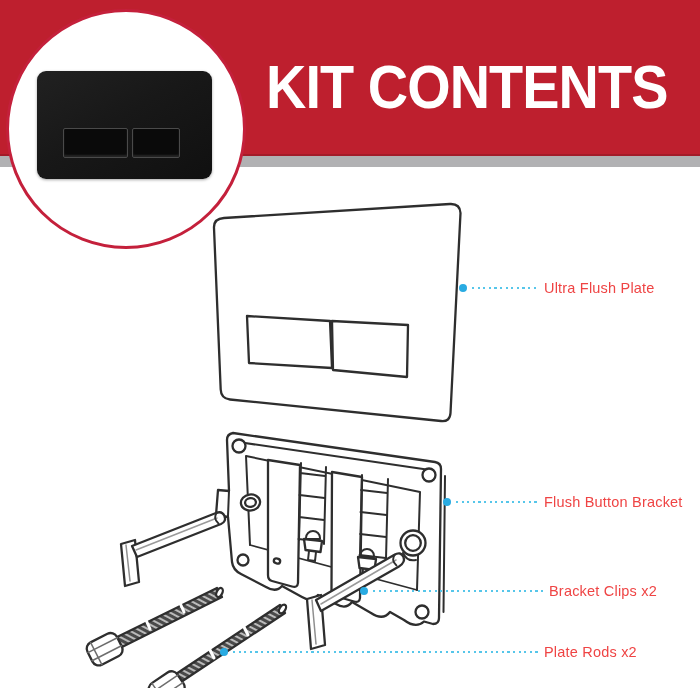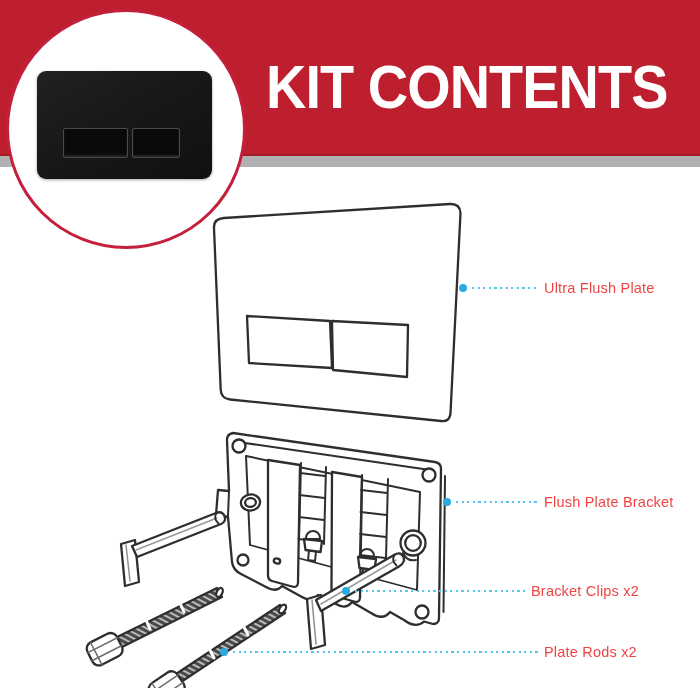--- a/index.html
+++ b/index.html
@@ -46,21 +46,21 @@
   .callout .dot{flex:0 0 auto;width:8px;height:8px;border-radius:50%;background:#29ABE2;}
   .callout .leader{
     flex:0 0 auto;height:2px;margin:0 6px 0 5px;
     background-image:repeating-linear-gradient(to right,#56C6EA 0 2.2px,transparent 2.2px 5.6px);
   }
   .callout .txt{
     font-size:14.5px;color:#ef4444;letter-spacing:.2px;white-space:nowrap;line-height:1;
   }
   .c1{left:459px;top:277px;}  .c1 .leader{width:66px;}
   .c2{left:443px;top:491px;}  .c2 .leader{width:82px;}
-  .c3{left:342px;top:580px;}  .c3 .leader{width:170px;}
+  .c3{left:360px;top:580px;}  .c3 .leader{width:170px;}
   .c4{left:220px;top:641px;}  .c4 .leader{width:305px;}
 </style>
 </head>
 <body>
 
 <div class="page">
 
   <div class="banner"></div>
   <div class="banner-strip"></div>
   <h1 class="title">KIT CONTENTS</h1>
@@ -162,21 +162,21 @@
   </div>
 
   <div class="callout c1">
     <span class="dot"></span>
     <span class="leader"></span>
     <span class="txt">Ultra Flush Plate</span>
   </div>
   <div class="callout c2">
     <span class="dot"></span>
     <span class="leader"></span>
-    <span class="txt">Flush Plate Bracket</span>
+    <span class="txt">Flush Button Bracket</span>
   </div>
   <div class="callout c3">
     <span class="dot"></span>
     <span class="leader"></span>
     <span class="txt">Bracket Clips x2</span>
   </div>
   <div class="callout c4">
     <span class="dot"></span>
     <span class="leader"></span>
     <span class="txt">Plate Rods x2</span>

